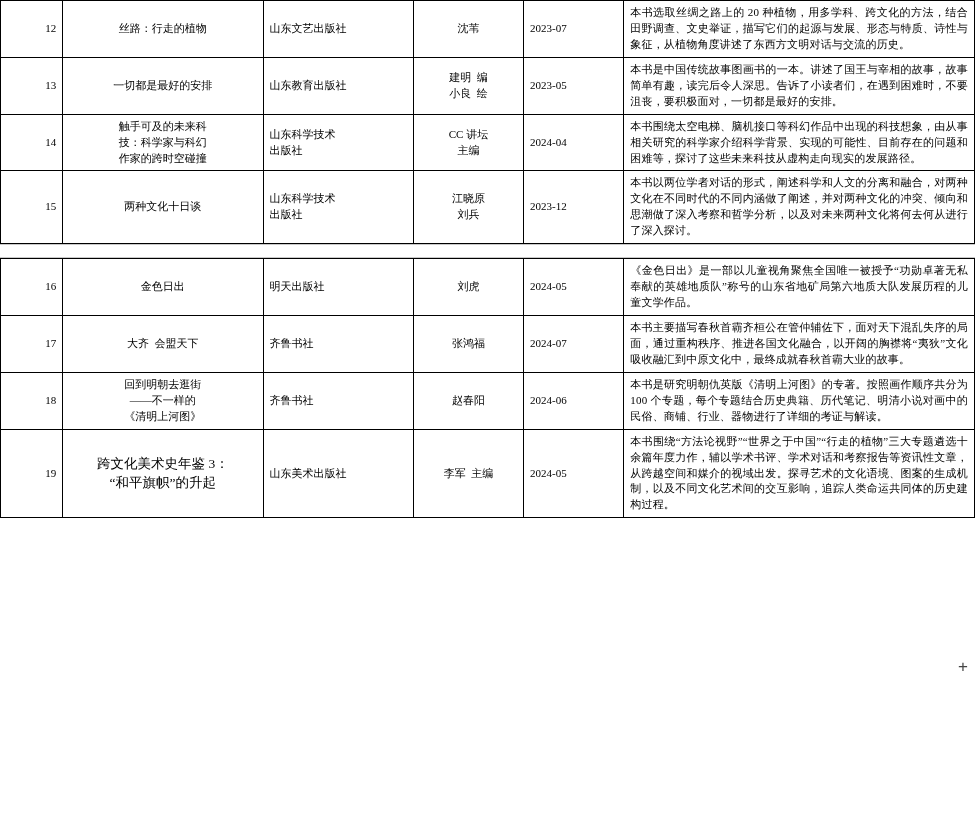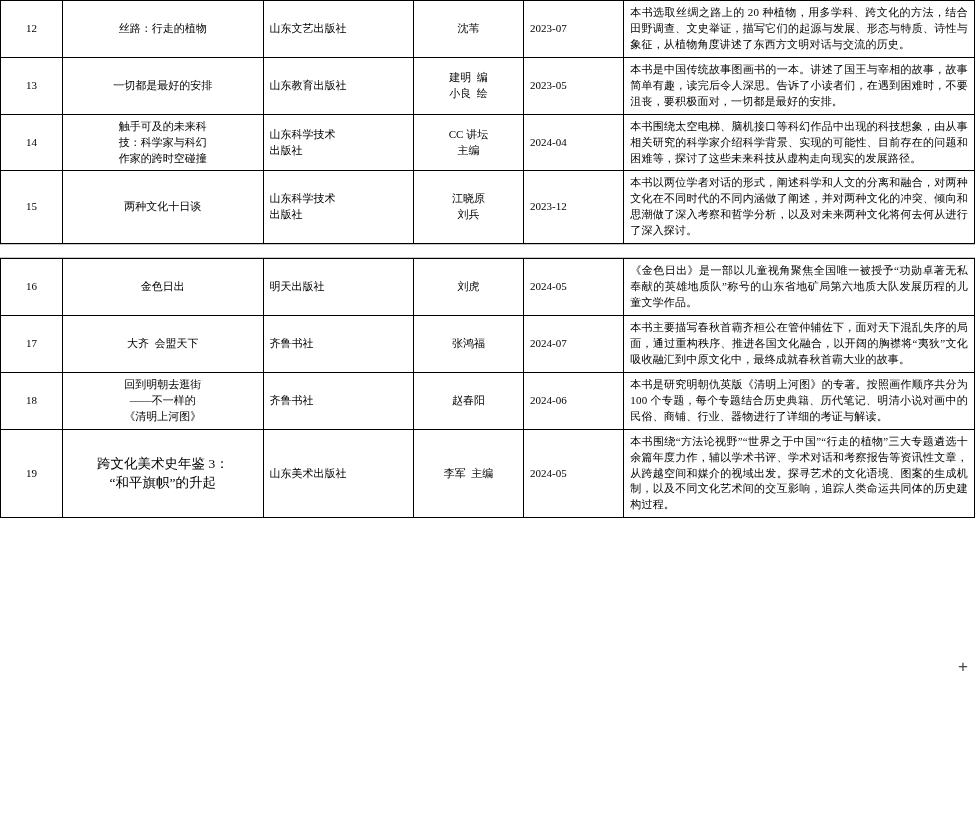--- a/index.html
+++ b/index.html
@@ -33,21 +33,21 @@
     line-height: 1.45;
   }
   col.c-index  { width: 62px; }
   col.c-title  { width: 200px; }
   col.c-press  { width: 150px; }
   col.c-author { width: 110px; }
   col.c-date   { width: 100px; }
   col.c-desc   { width: 350px; }
 
   td.index {
-    text-align: center;
+    text-align: right;
     font-size: 16px;
   }
   td.title {
     text-align: center;
     font-size: 16px;
   }
   td.title.small {
     font-size: 13.5px;
   }
   td.press {

